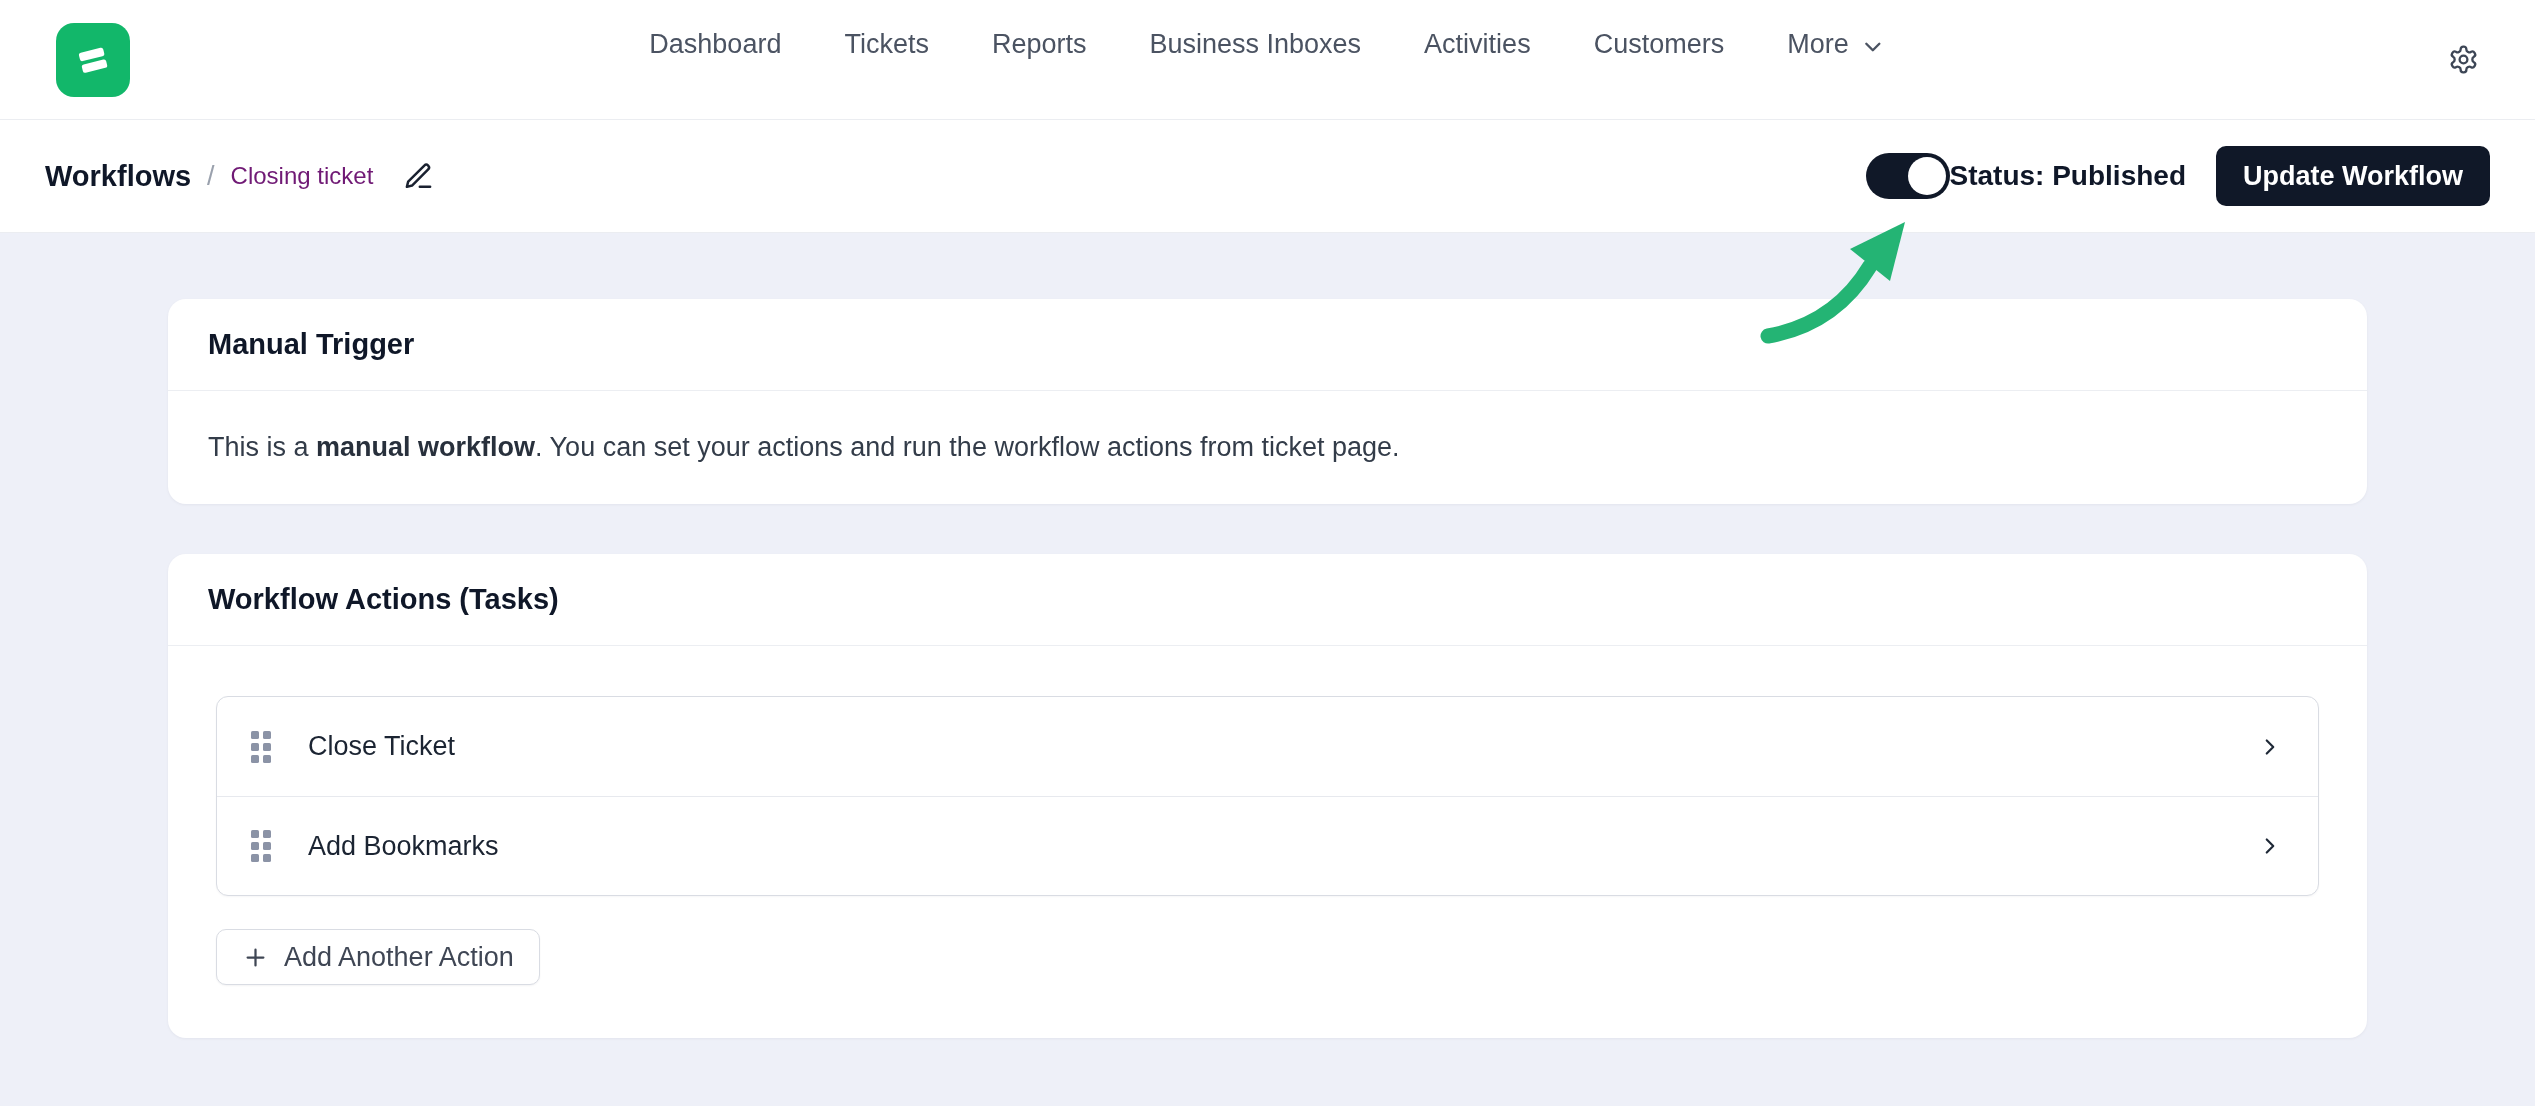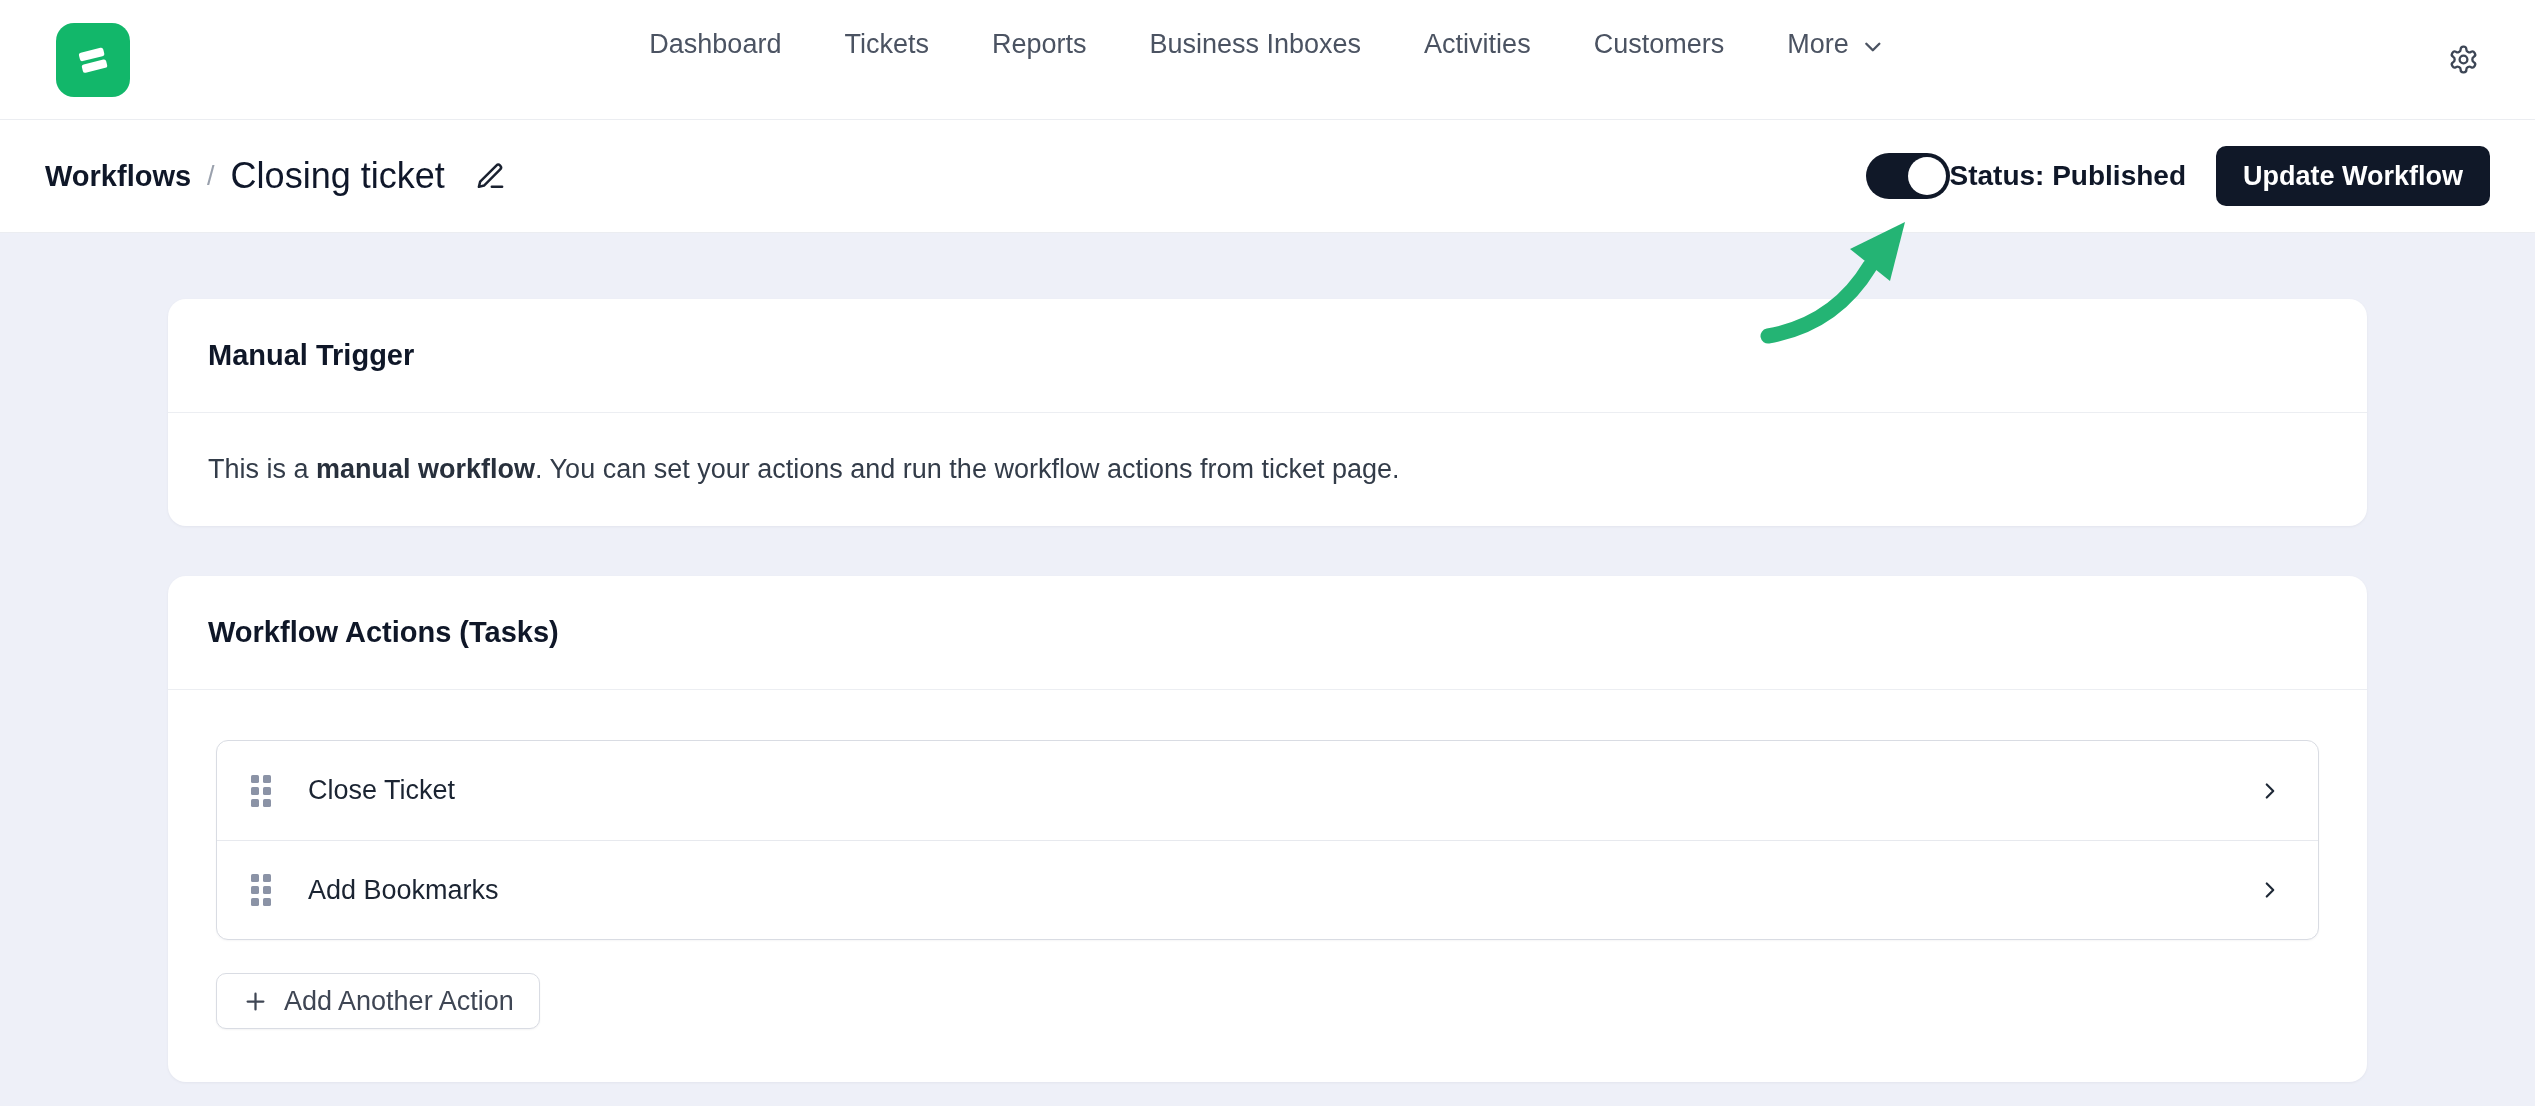--- a/index.html
+++ b/index.html
@@ -32,21 +32,21 @@
   .gear-btn { margin-left:auto; display:flex; align-items:center; cursor:pointer; }
 
   
   .subheader {
     height:113px; background:#ffffff; border-bottom:1px solid #ebedf1;
     display:flex; align-items:center; padding:0 45px;
   }
   .breadcrumb { display:flex; align-items:center; gap:16px; }
   .crumb-root { font-size:29px; font-weight:700; color:#0f1728; cursor:pointer; }
   .crumb-sep  { font-size:27px; color:#9aa1ad; }
-  .crumb-current { font-size:36px; color:#0f172a; }
+  .crumb-current { font-size:24px; color:#701a75; }
   .edit-btn { margin-left:14px; display:flex; align-items:center; cursor:pointer; }
 
   .header-right { margin-left:auto; display:flex; align-items:center; }
   .toggle {
     width:84px; height:46px; border-radius:23px; background:#101828;
     position:relative; cursor:pointer; flex:0 0 auto;
   }
   .toggle .knob {
     position:absolute; top:4px; right:4px; width:38px; height:38px;
     border-radius:50%; background:#ffffff;
@@ -62,21 +62,21 @@
   .pointer-arrow { position:absolute; left:1752px; top:212px; z-index:20; pointer-events:none; }
 
   
   .content { padding:66px 168px 0; }
   .card {
     background:#ffffff; border-radius:18px;
     box-shadow:0 1px 3px rgba(16,24,40,0.05);
   }
   .card + .card { margin-top:50px; }
   .card-header {
-    height:114px; display:flex; align-items:center; padding:0 40px;
+    height:92px; display:flex; align-items:center; padding:0 40px;
     border-bottom:1px solid #eceef2;
   }
   .card-title { font-size:29px; font-weight:700; color:#0f1728; }
 
   .trigger-body {
     height:113px; display:flex; align-items:center; padding:0 40px;
     font-size:27px; color:#333c49;
   }
   .trigger-body b { color:#28303c; }
 

